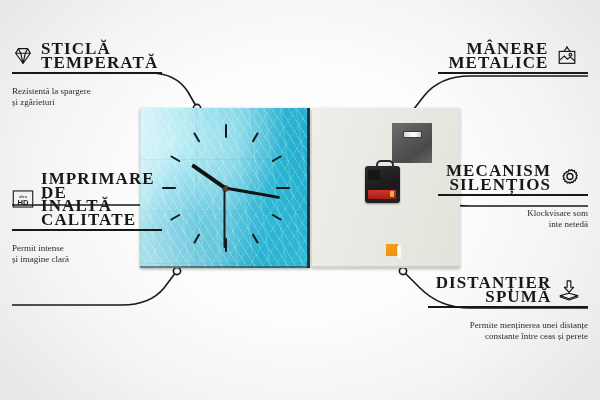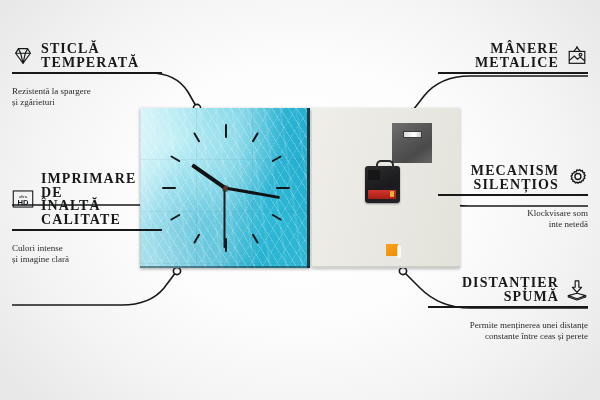--- a/index.html
+++ b/index.html
@@ -89,30 +89,30 @@
     position:absolute;left:74px;top:136px;width:12px;height:12px;
     background:linear-gradient(150deg,#f9a11b,#ef8c07);
   }
   .foam::after{content:"";position:absolute;left:11px;top:2px;width:4px;height:12px;
     background:rgba(255,255,255,.75);}
 
   
   .callout{position:absolute;}
   .co-head{display:flex;align-items:center;gap:7px;}
   .co-title{
-    font-size:14px;letter-spacing:1.1px;color:#17181a;font-weight:bold;
+    font-size:17px;letter-spacing:1.1px;color:#17181a;font-weight:bold;
     line-height:13.5px;text-transform:uppercase;white-space:pre-line;
   }
   .rule{height:1.5px;background:#17181a;margin-top:3px;}
   .co-sub{
     font-size:9px;color:#2a2b2d;line-height:11.5px;margin-top:12px;white-space:pre-line;
   }
   .left .co-head{justify-content:flex-start;}
   .left .co-sub{text-align:left;}
-  .right .co-head{justify-content:flex-end;}
+  .right .co-head{justify-content:center;}
   .right .co-title{text-align:right;}
   .right .co-sub{text-align:right;}
 
   .ico{width:22px;height:22px;flex:0 0 22px;display:block;}
   .ico svg{display:block;width:22px;height:22px;}
 
   .connector{position:absolute;left:0;top:0;width:600px;height:400px;pointer-events:none;}
 </style>
 </head>
 <body>
@@ -198,21 +198,21 @@
         <svg viewBox="0 0 26 24">
           <rect x="1.5" y="2.5" width="23" height="19" fill="none" stroke="#17181a" stroke-width="1.3"></rect>
           <text x="13" y="10.5" font-family="Liberation Sans, sans-serif" font-size="5.2" fill="#17181a" text-anchor="middle">ultra</text>
           <text x="13" y="19" font-family="Liberation Sans, sans-serif" font-size="9" font-weight="bold" fill="#17181a" text-anchor="middle">HD</text>
         </svg>
       </span>
       <div class="co-title">IMPRIMARE DE
 ÎNALTĂ CALITATE</div>
     </div>
     <div class="rule"></div>
-    <div class="co-sub">Culori intense
+    <div class="co-sub">Permit intense
 și imagine clară</div>
   </div>
 
 
   <div class="callout right" style="left:438px;top:42px;width:150px;">
     <div class="co-head">
       <div class="co-title">MÂNERE
 METALICE</div>
       <span class="ico">
         <svg viewBox="0 0 24 24" fill="none" stroke="#17181a" stroke-width="1.3">

